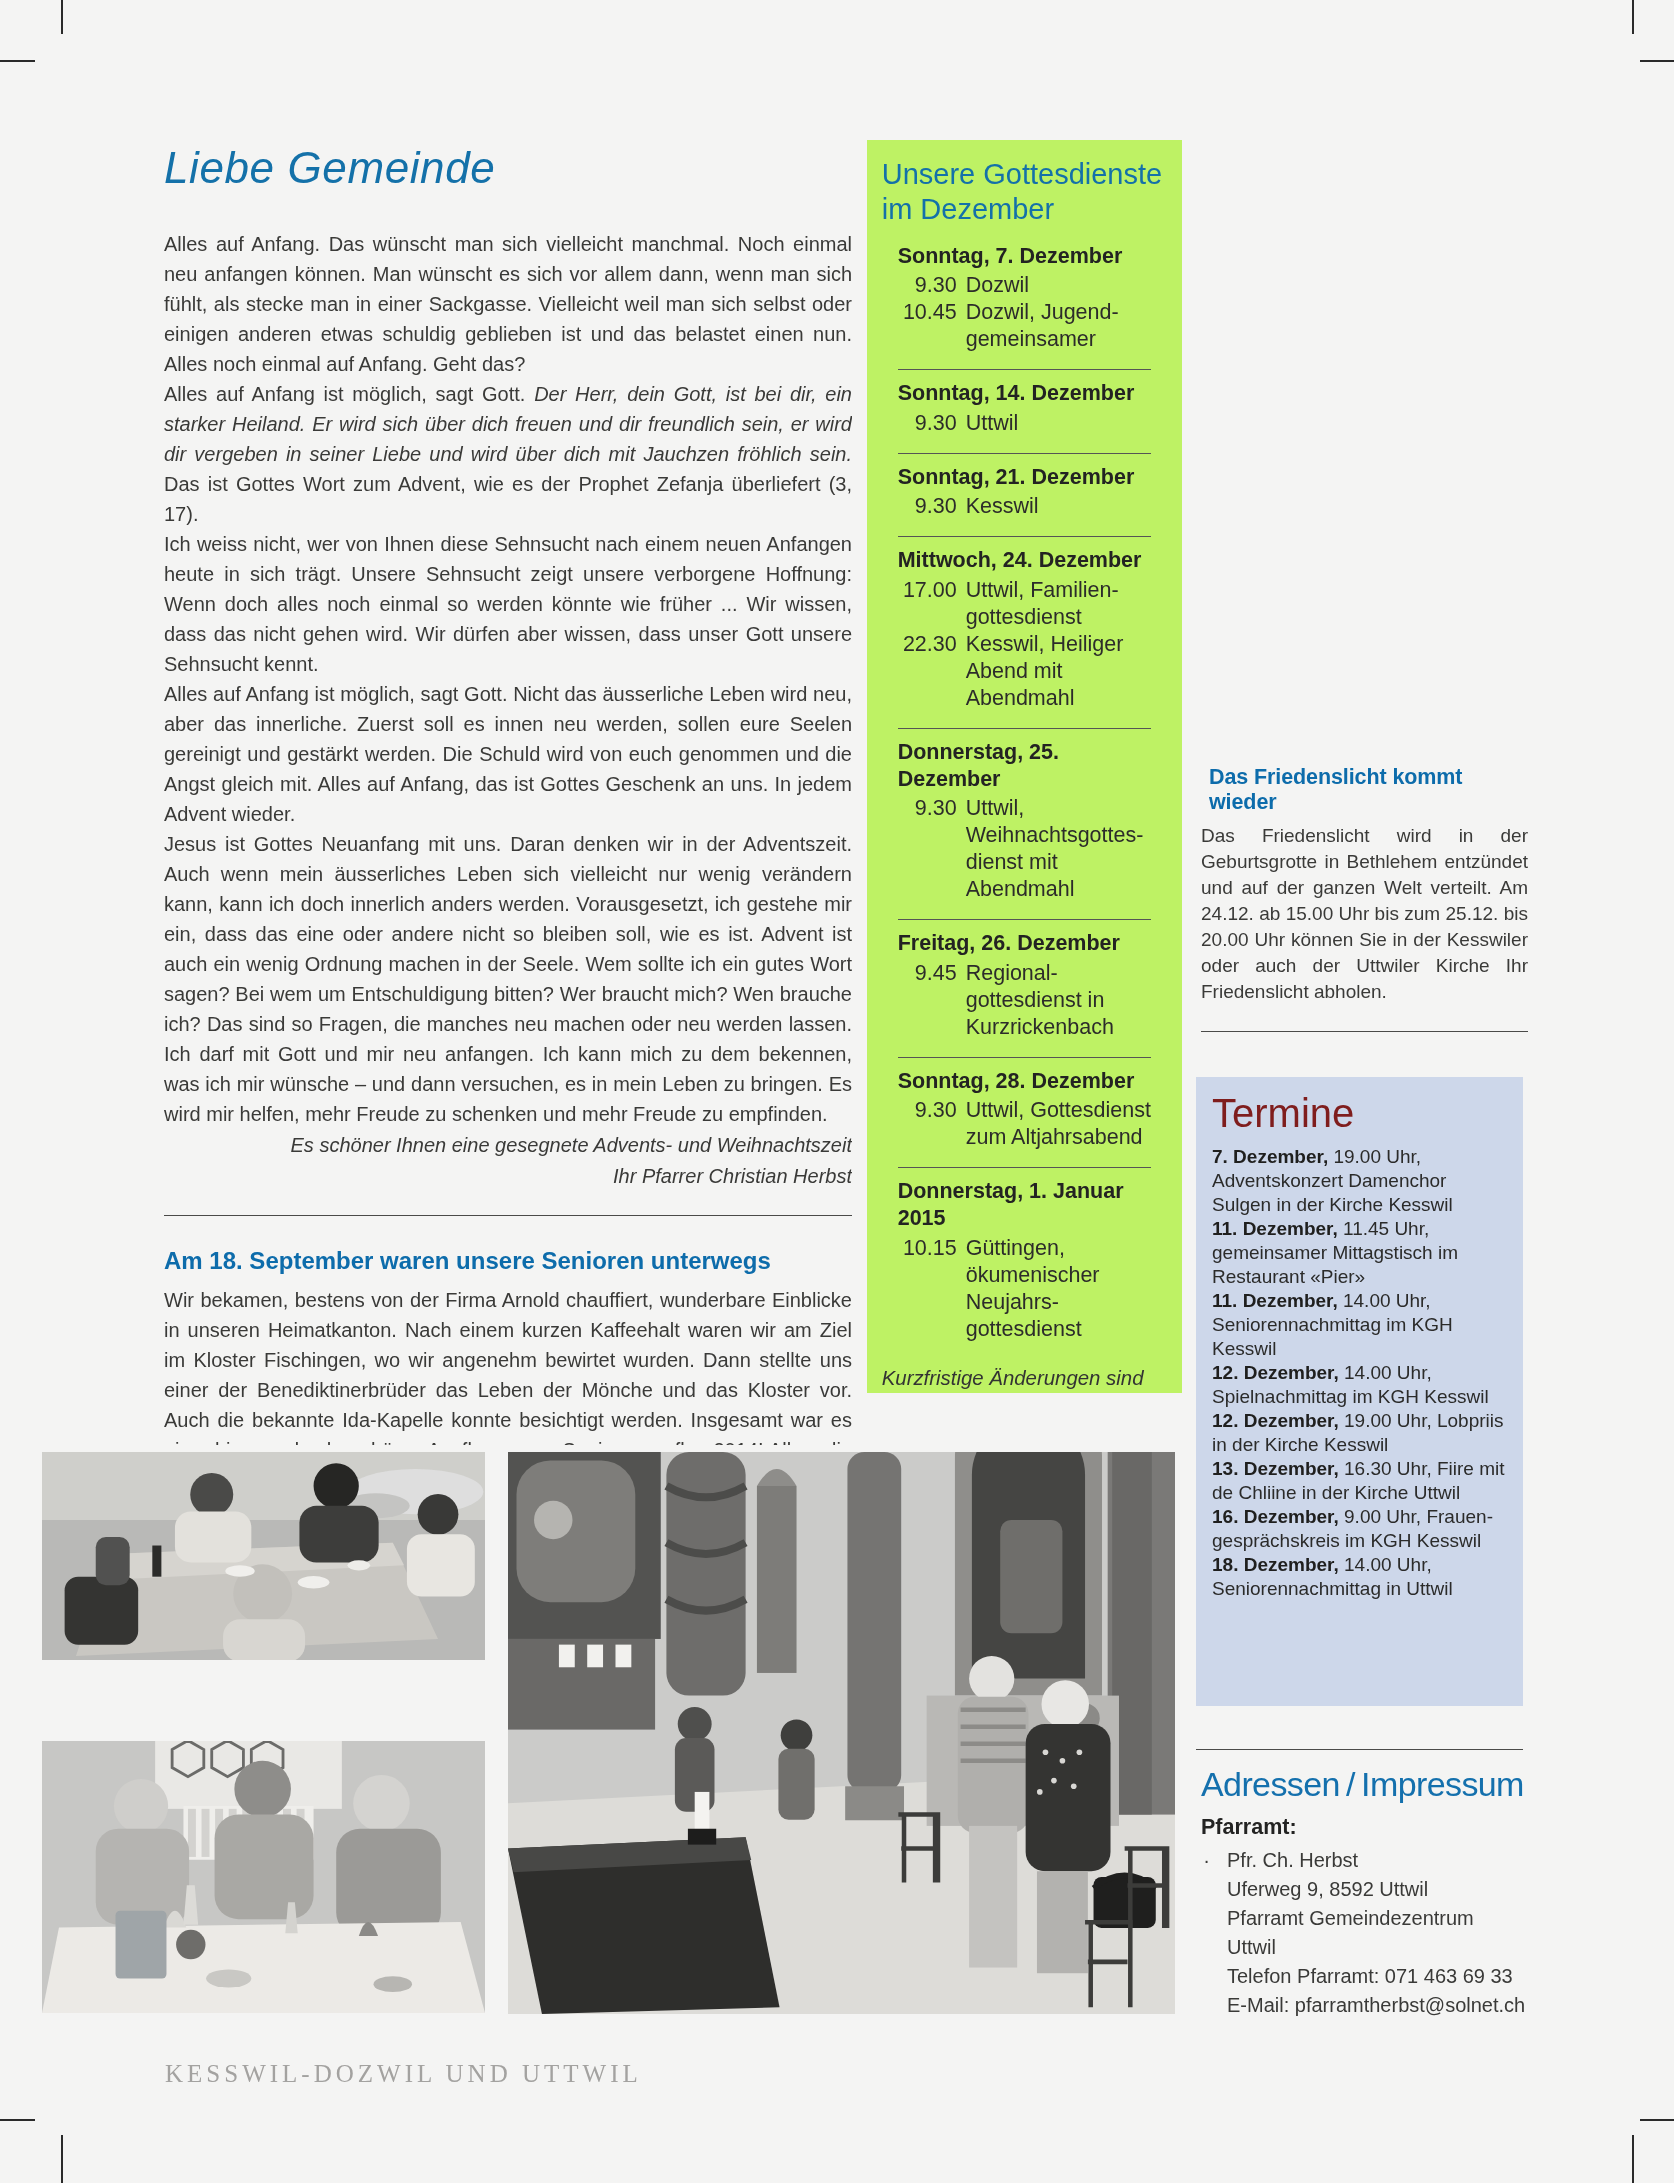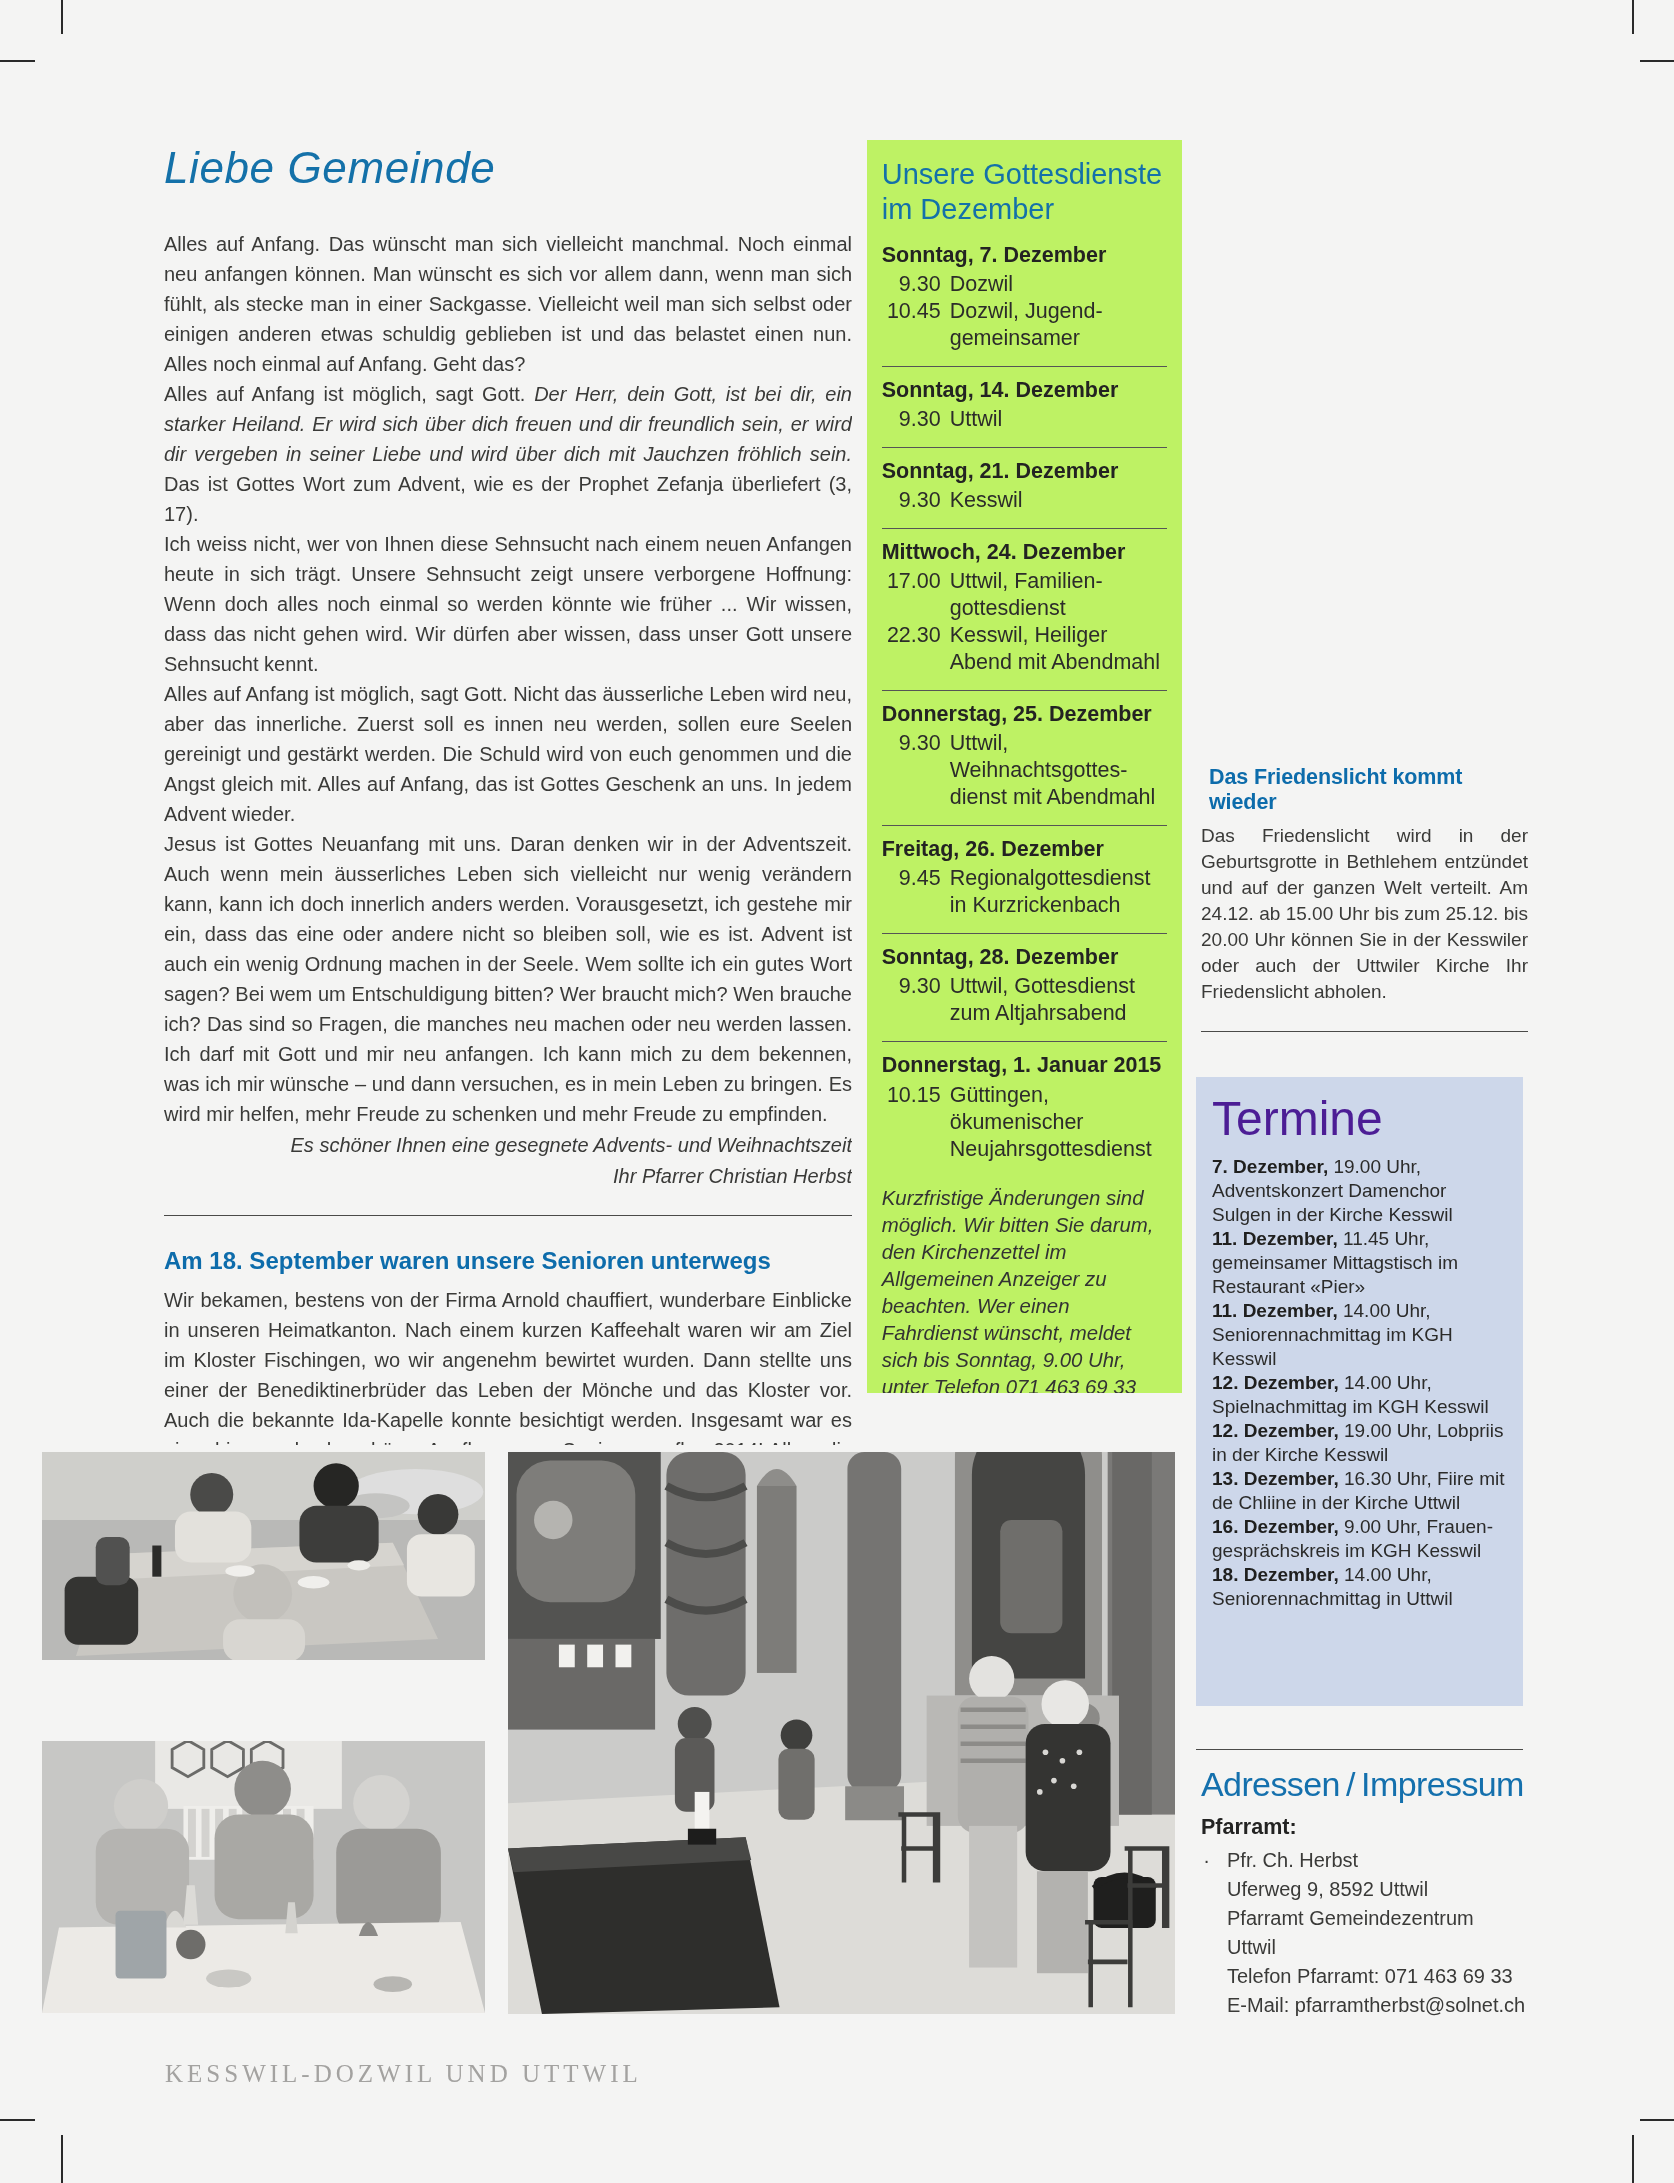--- a/index.html
+++ b/index.html
@@ -13,35 +13,35 @@
   .article-body p{margin:0;font-size:20px;line-height:30px;text-align:justify;hyphens:auto;}
   .it{font-style:italic;}
   .signoff{margin-top:1.1px;text-align:right;font-style:italic;font-size:20px;line-height:30px;}
   .article-rule{border:none;border-top:1.7px solid #4a4a48;margin:24px 0 0 0;width:100%;}
   .section-heading{font-size:24px;font-weight:bold;color:#0d6cab;margin:31px 0 10.2px 0;}
   .seniors-body{font-size:20px;line-height:30px;text-align:justify;hyphens:auto;margin:0;}
   
   .services-box{position:absolute;left:867px;top:140px;width:315px;height:1253px;background:#bef264;
                 box-sizing:border-box;padding:17px 14.7px;overflow:hidden;}
   .services-title{font-size:29px;line-height:35px;font-weight:400;color:#1471a9;margin:0 0 14.7px 0;}
-  .svc{margin:0;}
+  .svc{margin:16px;}
   .svc + .svc{border-top:1.1px solid #555;margin-top:13.6px;padding-top:10.2px;}
   .svc-day{font-size:21.5px;font-weight:bold;color:#232322;line-height:27px;margin-bottom:2.3px;}
   .svc-row{display:flex;font-size:21.5px;line-height:27px;color:#2c2c2a;}
   .svc-time{width:59px;text-align:right;flex:0 0 auto;}
   .svc-text{margin-left:9px;flex:1;hyphens:auto;}
   .services-note{font-style:italic;font-size:20.4px;line-height:27px;color:#333;margin-top:22.6px;}
   
   .friedens-box{position:absolute;left:1201px;top:765px;width:327px;height:257px;overflow:hidden;}
   .friedens-title{font-size:21.5px;font-weight:bold;color:#0d6cab;margin:0 0 8px 8px;letter-spacing:-0.1px;}
   .friedens-body{font-size:19px;line-height:26px;text-align:justify;hyphens:auto;margin:0;}
   .rule-right{position:absolute;height:0;border:none;border-top:1.1px solid #4a4a48;margin:0;}
   .termine-box{position:absolute;left:1196px;top:1077px;width:327px;height:629px;background:#cdd7ea;
                box-sizing:border-box;padding:13.6px 16px;overflow:hidden;}
-  .termine-title{font-size:48px;font-weight:400;color:#4c1d95;margin:0 0 9px 0;}
+  .termine-title{font-size:40px;font-weight:400;color:#7f1d1d;margin:0 0 9px 0;}
   .tm-item{margin:0;font-size:19px;line-height:24px;color:#2b2b2a;hyphens:auto;}
   .tm-item strong{color:#1f1f1e;}
   .impressum-box{position:absolute;left:1201px;top:1765px;width:327px;height:292px;overflow:hidden;}
   .impressum-title{font-size:34px;font-weight:400;color:#1470ad;margin:0 0 11.3px 0;letter-spacing:-0.6px;}
   .impressum-sub{font-size:21.5px;font-weight:bold;color:#232322;margin:0 0 5.7px 0;}
   .imp-line{font-size:20px;line-height:29px;color:#3a3a38;padding-left:26px;position:relative;}
   .imp-line .bullet{position:absolute;left:2.3px;top:0;}
   
   .photo{position:absolute;overflow:hidden;background:#9a9a9a;}
   .photo svg{display:block;width:100%;height:100%;}

